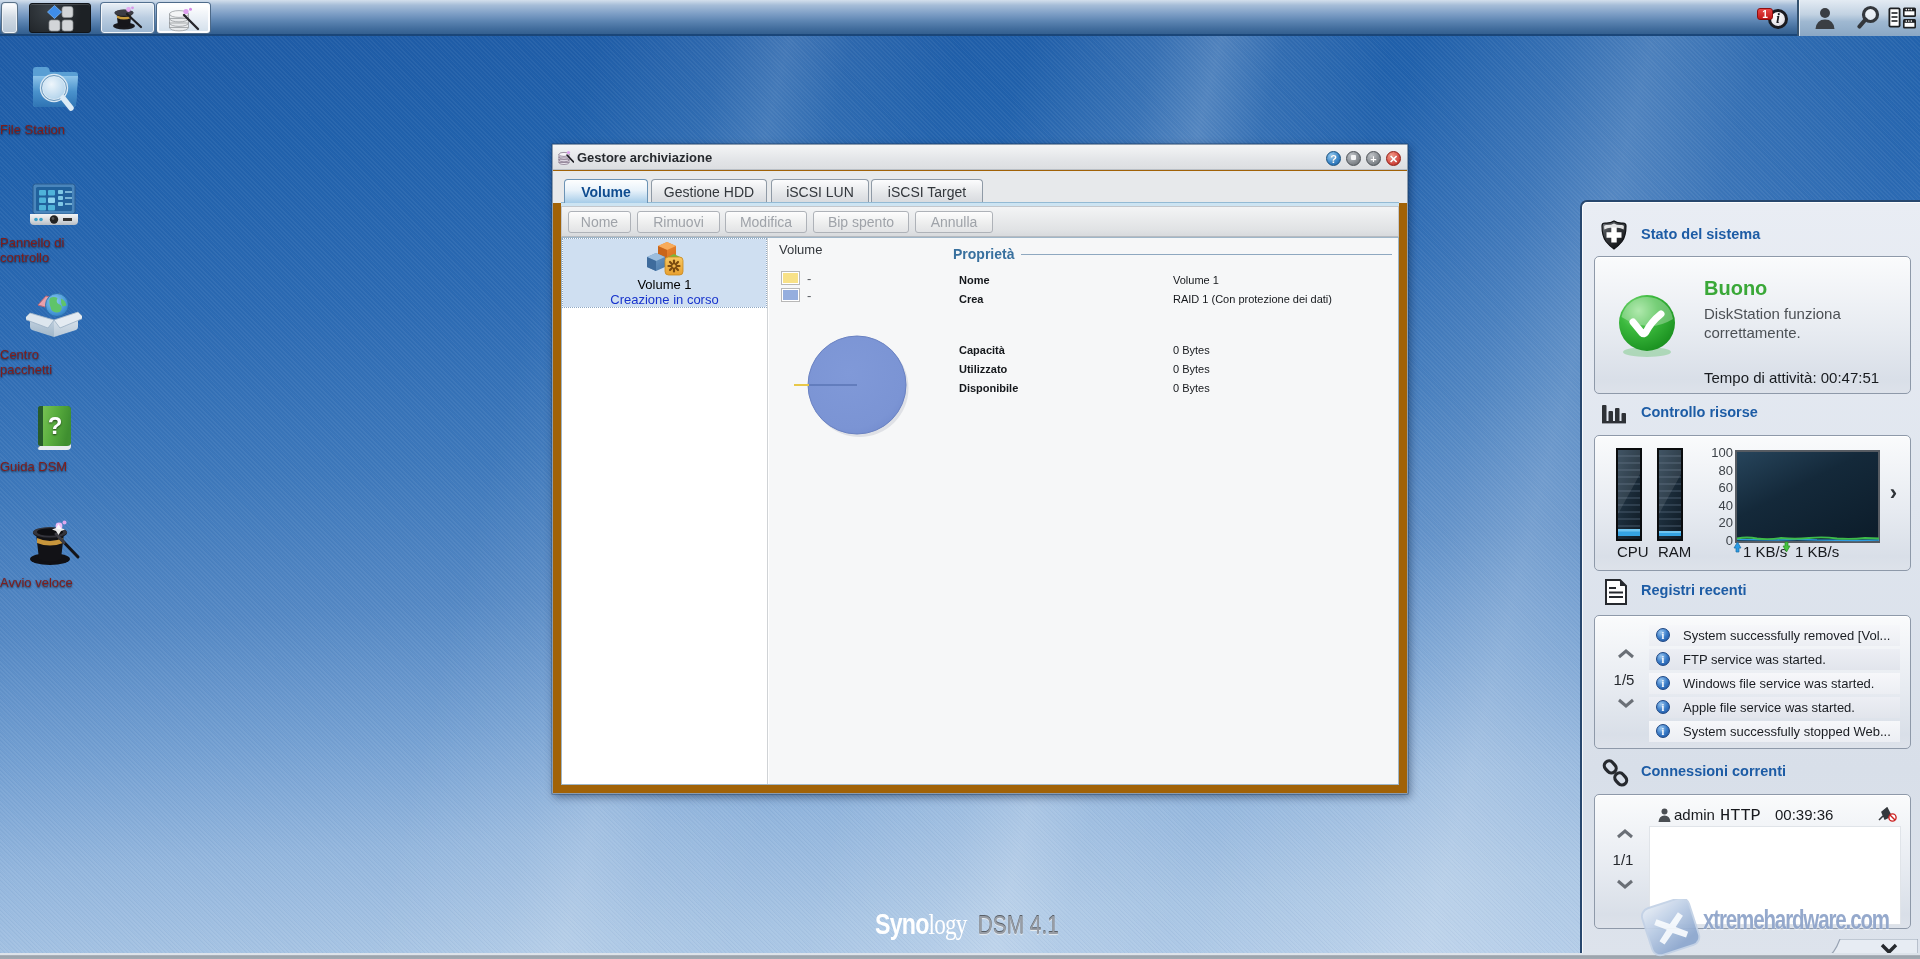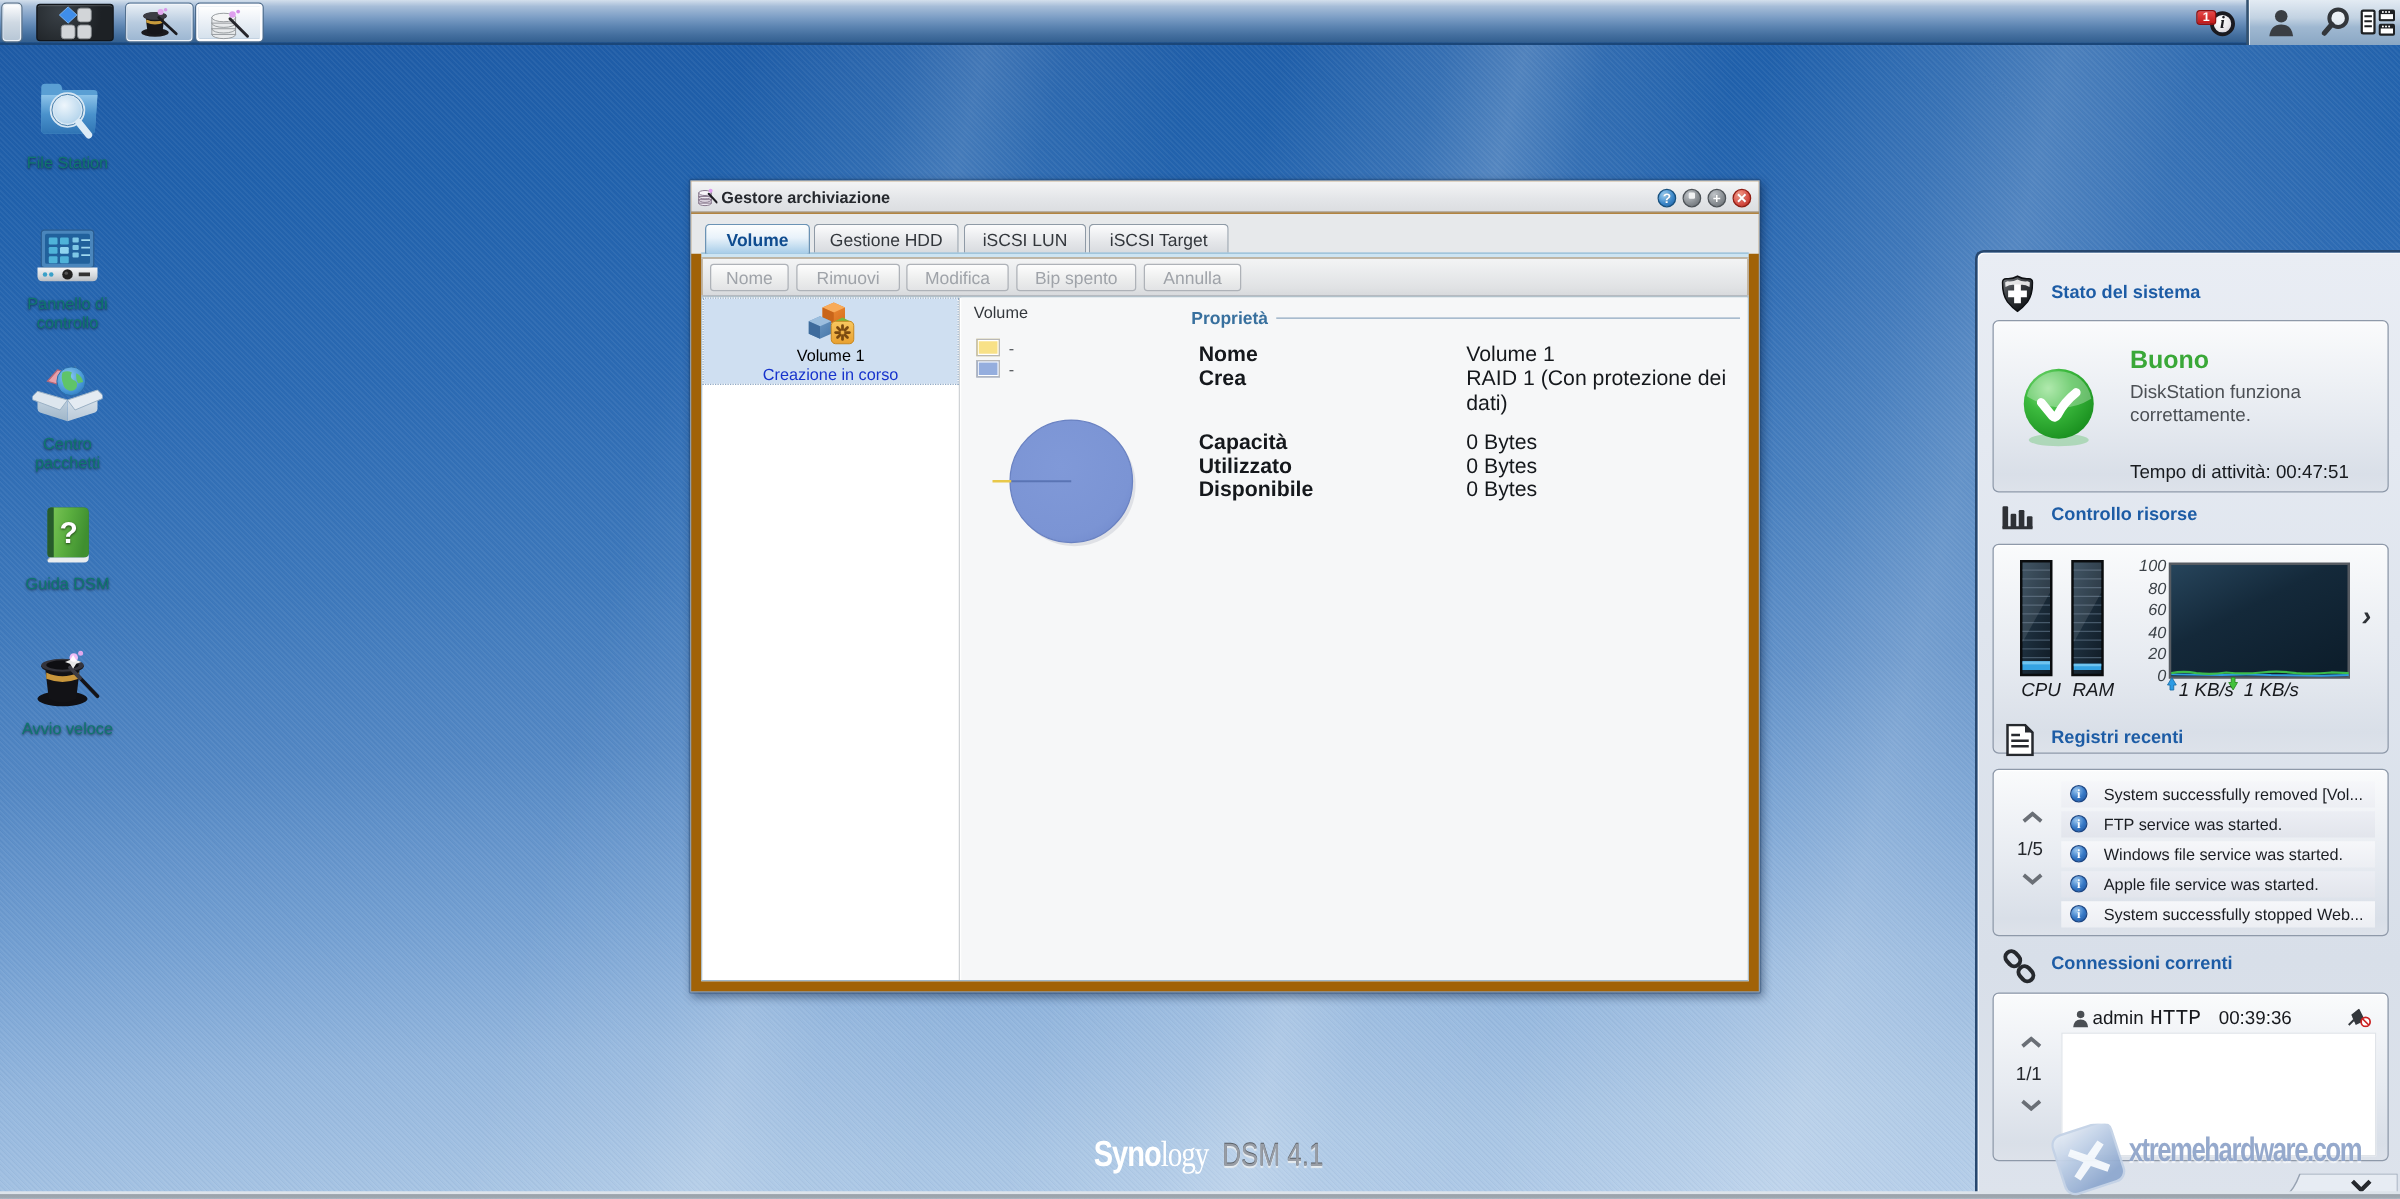--- a/index.html
+++ b/index.html
@@ -21,21 +21,21 @@
   background:linear-gradient(180deg, #d3dfec 0%, #a6bdd8 15%, #7e9fc6 40%, #5d85b2 62%, #426d9d 84%, #335f8f 100%);
   border-bottom:2px solid #1a4679; }
 .tbtn { position:absolute; top:3px; height:30px; border-radius:3px; }
 #tb-blank { left:2px; width:15px; background:linear-gradient(180deg,#fdfdfe,#cfd9e3 50%,#b8c7d6); border:1px solid #eef2f6; box-shadow:0 0 0 1px #5a7187;}
 #tb-menu { left:29px; width:62px; background:#23272b radial-gradient(circle at 30% 20%, #3a4147, #1d2125 70%); border:1px solid #11151a; box-shadow:inset 0 1px 0 rgba(255,255,255,.15);}
 #tb-hat { left:101px; width:53px; background:linear-gradient(180deg,#e7eef5,#b9cce0 50%,#9db7d2); border:1px solid #f2f5f9; box-shadow:0 0 0 1px #53708f;}
 #tb-disk { left:157px; width:53px; background:linear-gradient(180deg,#ffffff,#e8eef5 55%,#d5e1ec); border:2px solid #fdfdfe; box-shadow:0 0 0 1px #4d6a89;}
 #tb-right { position:absolute; right:0px; top:0px; width:123px; height:36px;
   background:linear-gradient(180deg,#e3ebf3 0%, #c2d2e2 40%, #9fb8d1 60%, #8aa7c4 100%); border-left:2px solid #33516f; box-shadow:inset 1px 0 0 rgba(255,255,255,0.7);}
 
-.dicon { position:absolute; width:108px; left:0; text-align:center; color:#0f766e; font-size:13px; text-shadow:0 1px 2px rgba(0,0,0,.65); }
+.dicon { position:absolute; width:108px; left:0; text-align:left; color:#7f1d1d; font-size:13px; text-shadow:0 1px 2px rgba(0,0,0,.65); }
 .dicon .ic { display:block; margin:0 auto 8px auto; }
 
 #win { position:absolute; left:552px; top:144px; width:856px; height:650px;
   background:#a16207; border:1px solid #8c9cae; border-radius:1px;
   box-shadow:0 0 0 1px rgba(30,60,100,.35), 2px 3px 8px rgba(0,20,50,.45); }
 #win .titlebar { position:absolute; left:0; top:0; right:0; height:25px;
   background:linear-gradient(180deg,#f4f5f6,#e3e5e8 60%,#dcdee1); border-bottom:1px solid #b9bfc6; }
 #win .title { position:absolute; left:24px; top:5px; font-size:13px; font-weight:bold; color:#26292e; }
 .wbtn { position:absolute; top:6px; width:15px; height:15px; border-radius:50%; color:#fff; font-size:11px; font-weight:bold; text-align:center; line-height:14px; text-shadow:0 0 1px rgba(0,0,0,0.3); }
 #win .tabstrip { position:absolute; left:0; top:26px; right:0; height:32px; background:#e7e9eb; }
@@ -52,21 +52,21 @@
 #win .selitem { position:absolute; left:1px; right:1px; top:1px; height:68px; background:#cfdff1; outline:1px dotted #8fa9c5; }
 #win .rightpane { position:absolute; left:207px; right:0; top:0; bottom:0; background:#f6f7f8; }
 
 #panel { position:absolute; left:1580px; top:200px; width:340px; height:757px;
   background:linear-gradient(180deg,#e9edf4,#dfe5ee 40%,#d8dfe9 75%,#dde3ec 100%);
   border-left:2px solid #27476e; border-top:2px solid #27476e; border-radius:7px 0 0 0;
   box-shadow:inset 1px 1px 0 rgba(255,255,255,.8);padding-left:36px; }
 .whead { position:absolute; left:59px; font-size:14.5px; font-weight:bold; color:#1d5ca5; }
 .wbox { position:absolute; left:12px; width:317px; background:linear-gradient(180deg,#fafbfc,#e7ebf1 55%,#d9dfe8 90%,#dde2ea);
   border:1px solid #8e99a9; border-radius:5px; box-shadow:inset 0 1px 0 #fff; }
-.prow { position:absolute; left:190px; font-size:17px; color:#15181c; }
+.prow { position:absolute; left:190px; font-size:11px; color:#15181c; }
 .prow b { display:inline-block; width:214px; }
 .prow span { display:inline-block; vertical-align:top; width:220px; }
 .logrow { position:absolute; left:54px; width:251px; height:21px; font-size:13px; color:#1a1d22; line-height:21px; padding-left:34px; }
 .iball { position:absolute; left:7px; top:3px; width:14px; height:14px; border-radius:50%;
   background:radial-gradient(circle at 35% 28%, #9cc8f0, #3a7cc8 50%, #1a4e9a 100%); border:1px solid #1c4684;
   color:#fff; font-size:10px; font-weight:bold; font-family:'Liberation Serif',serif; text-align:center; line-height:13px; }
 </style>
 </head>
 <body>
 <div id="desk">
@@ -430,21 +430,21 @@
     <g fill="#2e3136">
       <rect x="1" y="3" width="4.5" height="18" rx="1"></rect>
       <rect x="7.5" y="9" width="4.5" height="12" rx="1"></rect>
       <rect x="14" y="6" width="4.5" height="15" rx="1"></rect>
       <rect x="20.5" y="11" width="4.5" height="10" rx="1"></rect>
     </g>
     <rect x="1" y="19" width="24" height="2.4" fill="#2e3136"></rect>
   </svg>
   <div class="whead" style="top:202px;">Controllo risorse</div>
 
-  <div class="wbox" style="top:233px; height:168px;font-style:italic;">
+  <div class="wbox" style="top:233px; height:136px;">
     <svg width="300" height="130" viewBox="0 0 300 130" style="position:absolute;left:14px;top:8px;">
       <defs>
         <linearGradient id="barbg" x1="0" y1="0" x2="1" y2="1">
             <stop offset="0" stop-color="#2c4254"></stop>
             <stop offset="0.5" stop-color="#1b2c3a"></stop>
             <stop offset="1" stop-color="#101b25"></stop>
           </linearGradient>
         <linearGradient id="grbg" x1="0" y1="0" x2="0.8" y2="1">
             <stop offset="0" stop-color="#27455c"></stop>
             <stop offset="0.45" stop-color="#14293a"></stop>

